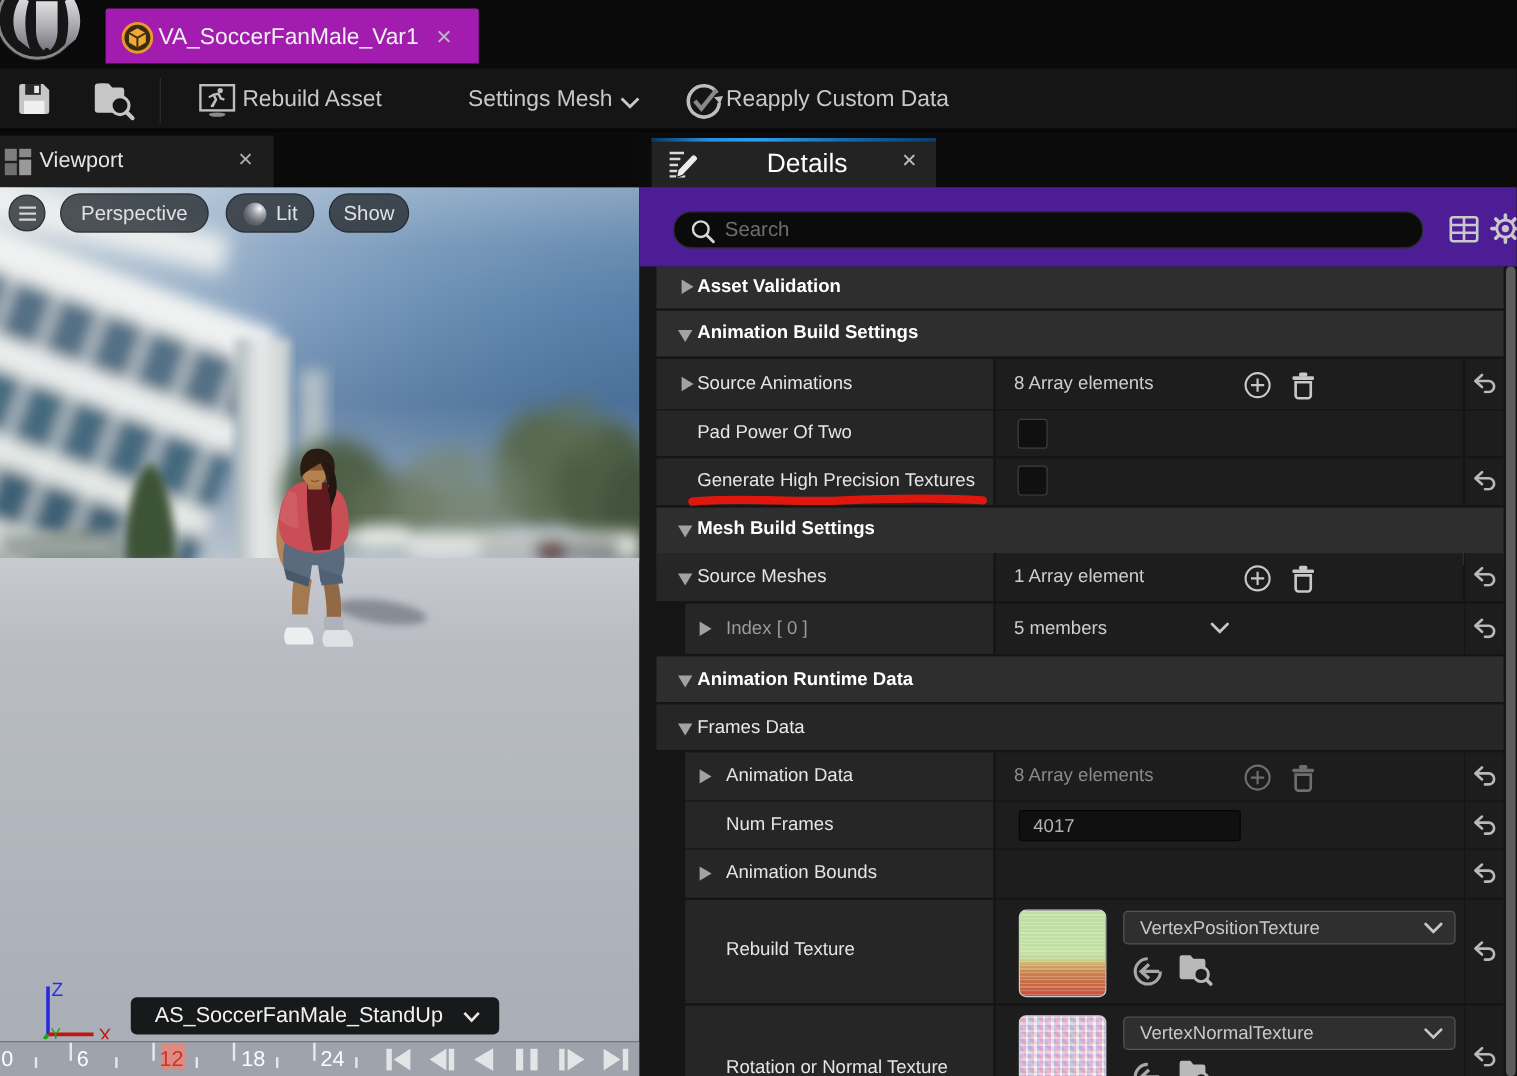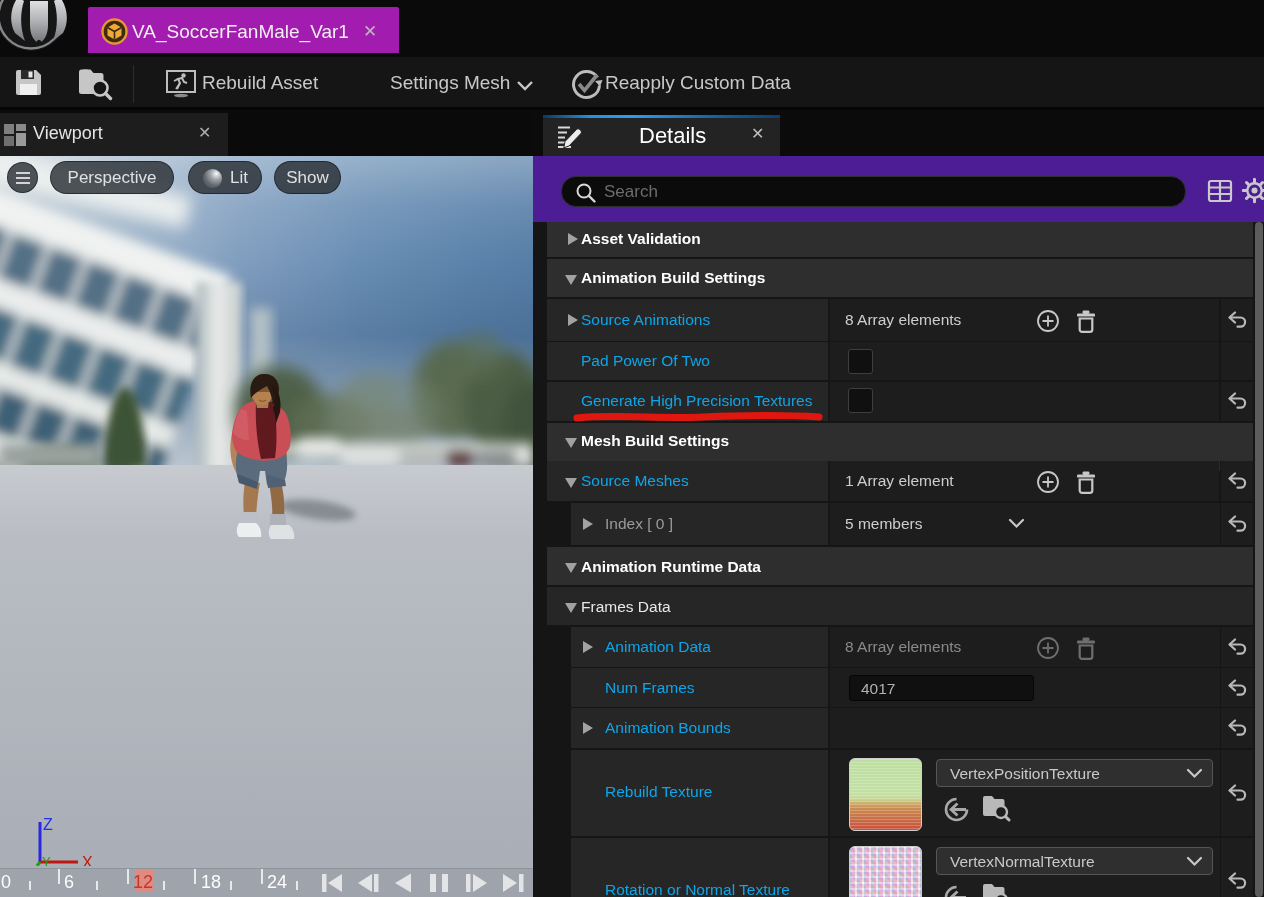--- a/index.html
+++ b/index.html
@@ -52,21 +52,21 @@
   #searchbox { left:28px; top:20px; width:625px; height:31px;
     background:#0b0b0b; border:1px solid #2e2e2e; border-radius:15px; }
 
   
   .hdr { left:14px; width:706px; background:#2e2e2e; }
   .hdr .htxt { left:34px; color:#ffffff; font-size:15.5px; font-weight:bold; }
   .prow { left:14px; width:706px; }
   .name { left:0; top:0; bottom:0; width:281px; background:#262626; }
   .val  { left:281px; top:0; bottom:0; width:391px; background:#1d1d1d; border-left:2px solid #161616; }
   .rst  { left:673px; top:0; bottom:0; width:33px; background:#1d1d1d; border-left:1px solid #151515; }
-  .lbl { color:#0ea5e9; font-size:15.5px; }
+  .lbl { color:#e5e5e5; font-size:15.5px; }
   .vtx { color:#cecece; font-size:15.5px; }
   .tri { width:0; height:0; }
   .tri.r { border-left:10px solid #a2a2a2; border-top:6px solid transparent; border-bottom:6px solid transparent; }
   .tri.d { border-top:10px solid #a2a2a2; border-left:6px solid transparent; border-right:6px solid transparent; }
   .chk { width:25px; height:25px; background:#101010; border:1px solid #3e3e3e; border-radius:3px; }
 
   #scrollbar { left:1255px; top:222px; width:8px; height:675px; background:#5c5c5c; border-radius:4px; }
 
   .sub { left:38px !important; width:682px !important; }
   .sub .name { width:257px; }
@@ -295,20 +295,26 @@
           </svg>
       </div>
       <div class="pill" style="left:50px;top:5px;width:124px;height:33px;line-height:31px;">Perspective</div>
       <div class="pill" style="left:188px;top:5px;width:74px;height:33px;">
         <span style="position:absolute;left:14px;top:7px;width:19px;height:19px;border-radius:50%;
           background:radial-gradient(circle at 70% 25%, #ffffff 0%, #d8dbde 10%, #9aa0a6 32%, #62686e 62%, #45494e 100%);"></span>
         <span style="position:absolute;left:41px;top:6px;">Lit</span>
       </div>
       <div class="pill" style="left:274px;top:5px;width:67px;height:33px;line-height:31px;">Show</div>
     </div>
+    <div id="animdrop" style="left:109px;top:675px;width:307px;height:31px;background:rgba(12,12,12,0.92);border-radius:5px;">
+      <span style="left:20px;top:5px;color:#f2f2f2;font-size:18px;">AS_SoccerFanMale_StandUp</span>
+      <svg style="position:absolute;left:276px;top:11px;" width="16" height="11" viewBox="0 0 16 11">
+          <path d="M2 2 L8 8.5 L14 2" fill="none" stroke="#e8e8e8" stroke-width="2.2"></path>
+        </svg>
+    </div>
   </div>
 
   <div id="timeline">
     <div style="left:135px;top:1px;width:19px;height:21px;background:#e08a80;"></div>
     <span class="tnum" style="left:1px;">0</span>
     <span class="tnum" style="left:64px;">6</span>
     <span class="tnum" style="left:133px;color:#c0392f;">12</span>
     <span class="tnum" style="left:201px;">18</span>
     <span class="tnum" style="left:267px;">24</span>
     <div class="tick big" style="left:58px;"></div>

